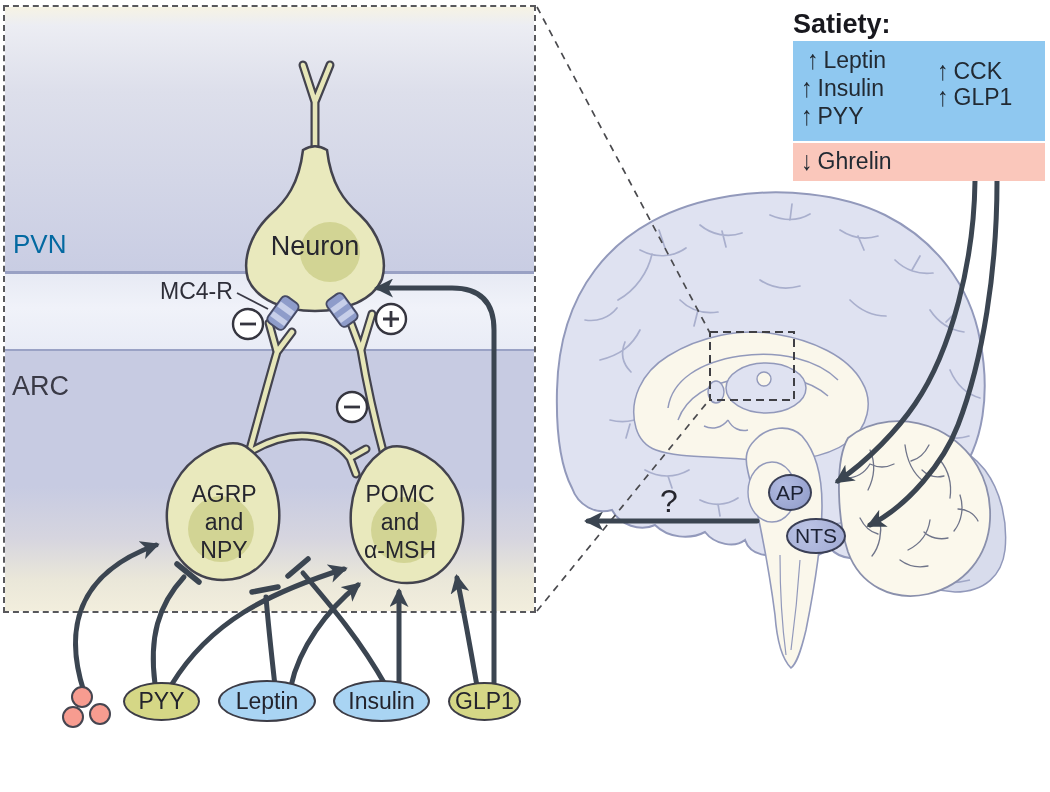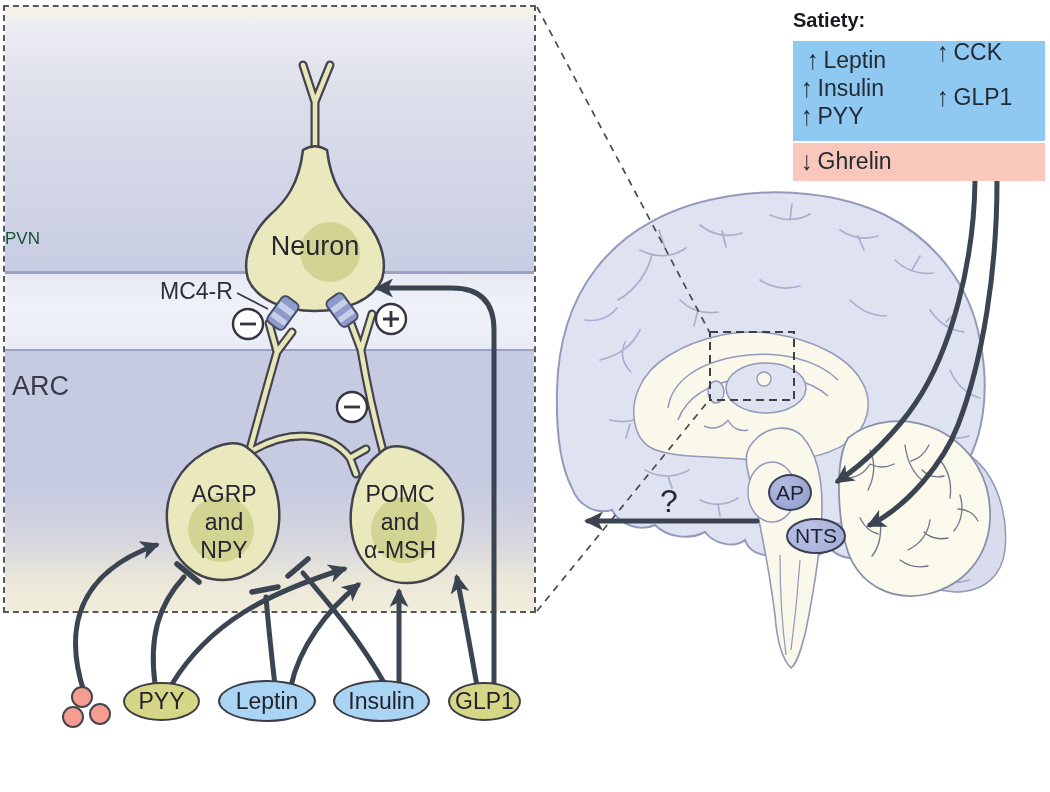--- a/index.html
+++ b/index.html
@@ -12,39 +12,39 @@
     position:absolute;left:3px;top:5px;width:533px;height:608px;
     border:2px dashed #58585c;box-sizing:border-box;overflow:hidden;
   }
   .band-pvn{height:264px;background:linear-gradient(180deg,#F6F3E4 0%,#ECEDF3 7%,#DDDFEB 32%,#C9CDE3 100%);}
   .band-light{height:80px;box-sizing:border-box;border-top:3px solid #99A1C4;border-bottom:2px solid #9AA2C5;
     background:linear-gradient(180deg,#E7EAF4 0%,#F0F2F9 45%,#E9ECF6 100%);}
   .band-arc{height:260px;background:linear-gradient(180deg,#C7CBE2 0%,#C7CBE2 52%,#D6D5DF 72%,#EAE7D9 88%,#F2EEDD 100%);}
   
   .lbl{position:absolute;color:#2B2B34;}
   .panel-title{left:14px;top:11px;font-size:20px;font-weight:700;letter-spacing:.2px;color:#26262E;}
-  .region-pvn{left:5px;top:229px;font-size:17px;color:#14532d;}
+  .region-pvn{left:13px;top:229px;font-size:26px;color:#0369a1;}
   .region-arc{left:12px;top:371px;font-size:27px;color:#3A3A46;}
   .mc4r{left:160px;top:278px;font-size:23px;color:#2E2E38;}
   .neuron-lbl{left:265px;top:231px;width:100px;text-align:center;font-size:27px;color:#26262E;}
   .neuron-3l{width:110px;text-align:center;font-size:23px;line-height:28px;color:#26262E;}
   .neuron-3l span{display:block;}
   .agrp-lbl{left:169px;top:480px;}
   .pomc-lbl{left:345px;top:480px;}
   
   .pill{position:absolute;display:flex;align-items:center;justify-content:center;
     border:2px solid #3C3C46;border-radius:50%;font-size:23px;color:#23232C;box-sizing:border-box;}
   .pill-olive{background:#D5D786;}
   .pill-blue{background:#A9D4F3;}
   .pill-pyy{left:123px;top:682px;width:77px;height:39px;}
   .pill-leptin{left:218px;top:680px;width:98px;height:42px;}
   .pill-insulin{left:333px;top:680px;width:97px;height:42px;}
   .pill-glp1{left:448px;top:682px;width:73px;height:39px;}
   
-  .satiety-title{left:793px;top:9px;font-size:20px;font-weight:700;color:#18181E;}
+  .satiety-title{left:793px;top:9px;font-size:27px;font-weight:700;color:#18181E;}
   .sat-box-up{position:absolute;left:793px;top:41px;width:252px;height:100px;}
   .sat-box-down{position:absolute;left:793px;top:143px;width:252px;height:38px;}
   .sat-item{position:absolute;font-size:23px;color:#222A33;white-space:nowrap;}
   .sat-item .arr{display:inline-block;margin-right:5px;transform:scaleY(1.15);transform-origin:center;}
   
   .nucleus{position:absolute;display:flex;align-items:center;justify-content:center;
     border:2px solid #3A3F55;border-radius:50%;color:#1C2133;box-sizing:border-box;font-size:21px;}
   .ap{left:768px;top:474px;width:44px;height:37px;background:radial-gradient(circle at 35% 30%,#B3BCE2,#8E9AC8);}
   .nts{left:786px;top:518px;width:60px;height:36px;background:radial-gradient(circle at 35% 30%,#BCC4E5,#9FA9D3);}
   .qmark{left:660px;top:483px;font-size:32px;color:#26262E;}
@@ -266,21 +266,21 @@
 
   <div class="sat-item" style="left:807px;top:47px;">
     <span class="arr">↑</span><span>Leptin</span>
   </div>
   <div class="sat-item" style="left:801px;top:75px;">
     <span class="arr">↑</span><span>Insulin</span>
   </div>
   <div class="sat-item" style="left:801px;top:103px;">
     <span class="arr">↑</span><span>PYY</span>
   </div>
-  <div class="sat-item" style="left:937px;top:39px;">
+  <div class="sat-item" style="left:937px;top:58px;">
     <span class="arr">↑</span><span>CCK</span>
   </div>
   <div class="sat-item" style="left:937px;top:75px;margin-top:9px;">
     <span class="arr">↑</span><span>GLP1</span>
   </div>
   <div class="sat-item" style="left:801px;top:148px;">
     <span class="arr">↓</span><span>Ghrelin</span>
   </div>
 
   <div class="nucleus ap">AP</div>

